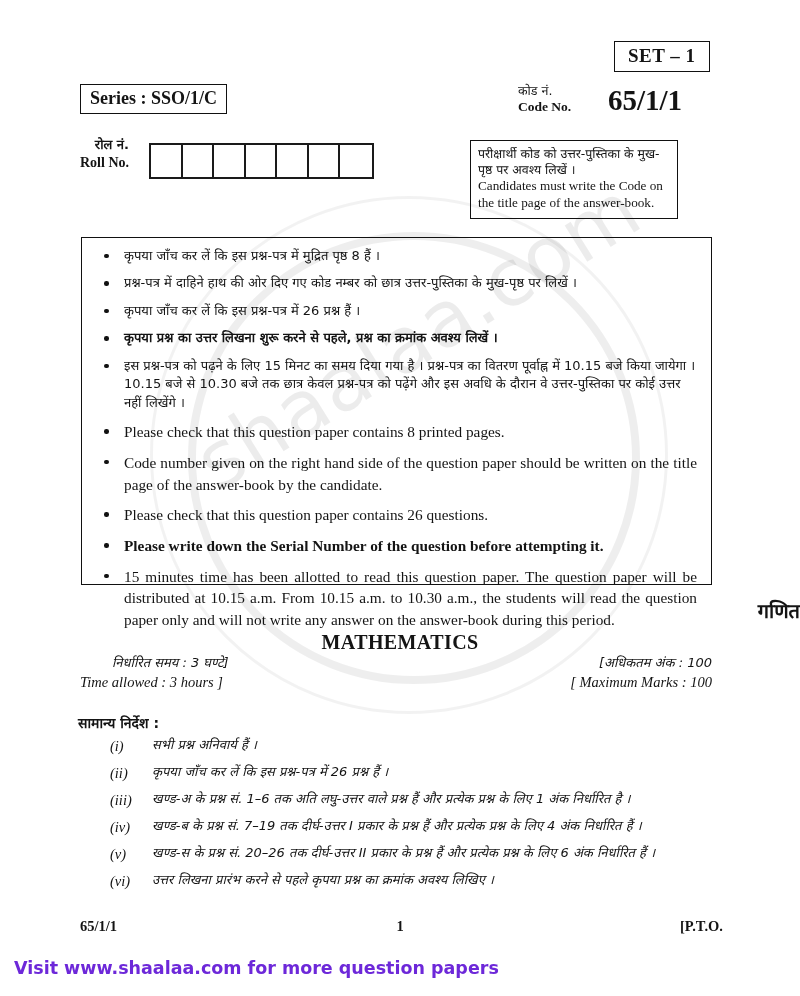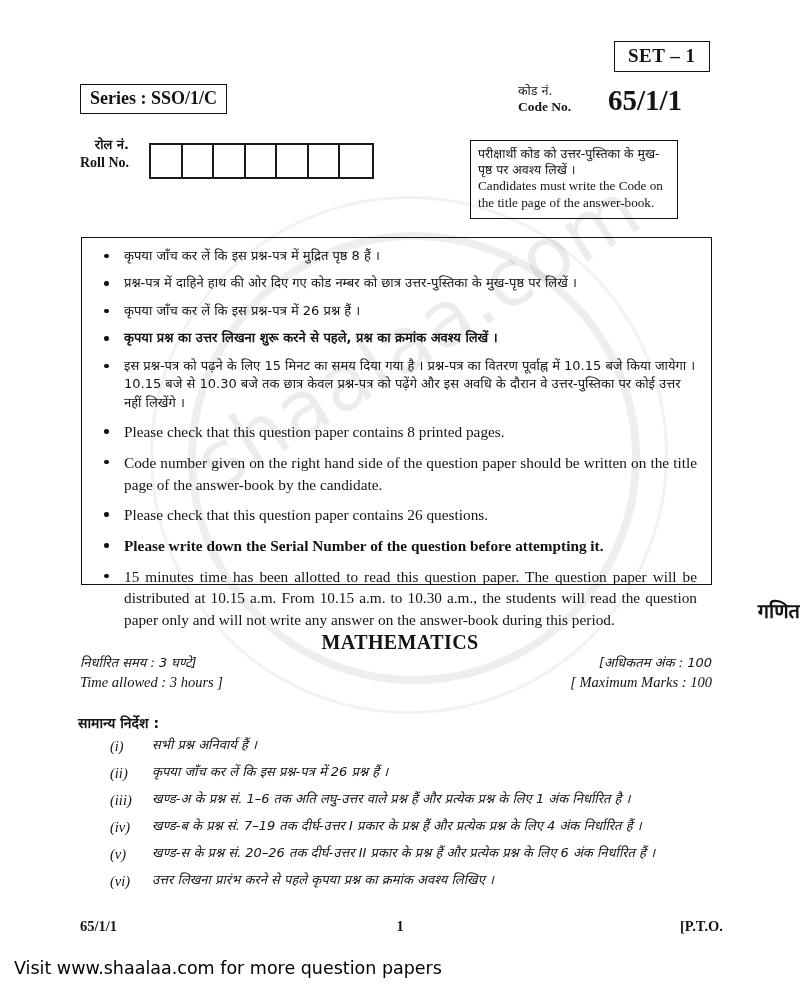--- a/index.html
+++ b/index.html
@@ -188,21 +188,21 @@
     letter-spacing: 0.4px;
   }
 
   
   #time-block {
     left: 80px; top: 654px;
     line-height: 1.38;
     font-size: 14.5px;
     font-style: italic;
   }
-  #time-block .hi { font-family: "DejaVu Sans", sans-serif; font-size: 13px; font-style: italic; }
+  #time-block .hi { font-family: "DejaVu Sans", sans-serif; font-size: 13px; font-style: italic; margin-left: 32px; }
   #marks-block {
     right: 88px; top: 654px;
     text-align: right;
     line-height: 1.38;
     font-size: 14.5px;
     font-style: italic;
   }
   #marks-block .hi { font-family: "DejaVu Sans", sans-serif; font-size: 13px; font-style: italic; }
 
   
@@ -250,21 +250,22 @@
   }
   #footer-pto {
     right: 77px; top: 918px;
     font-size: 14.5px;
     font-weight: bold;
   }
   #banner {
     left: 14px; top: 958px;
     font-family: "DejaVu Sans", sans-serif;
     font-size: 17.5px;
-    color: #000000;
+    color: #6d28d9;
+    font-weight: bold;
   }
 </style>
 </head>
 <body>
 
 <div id="watermark">
   <div class="wm-circle2"></div>
   <div class="wm-circle"></div>
   <div class="wm-text">shaalaa.com</div>
 </div>

